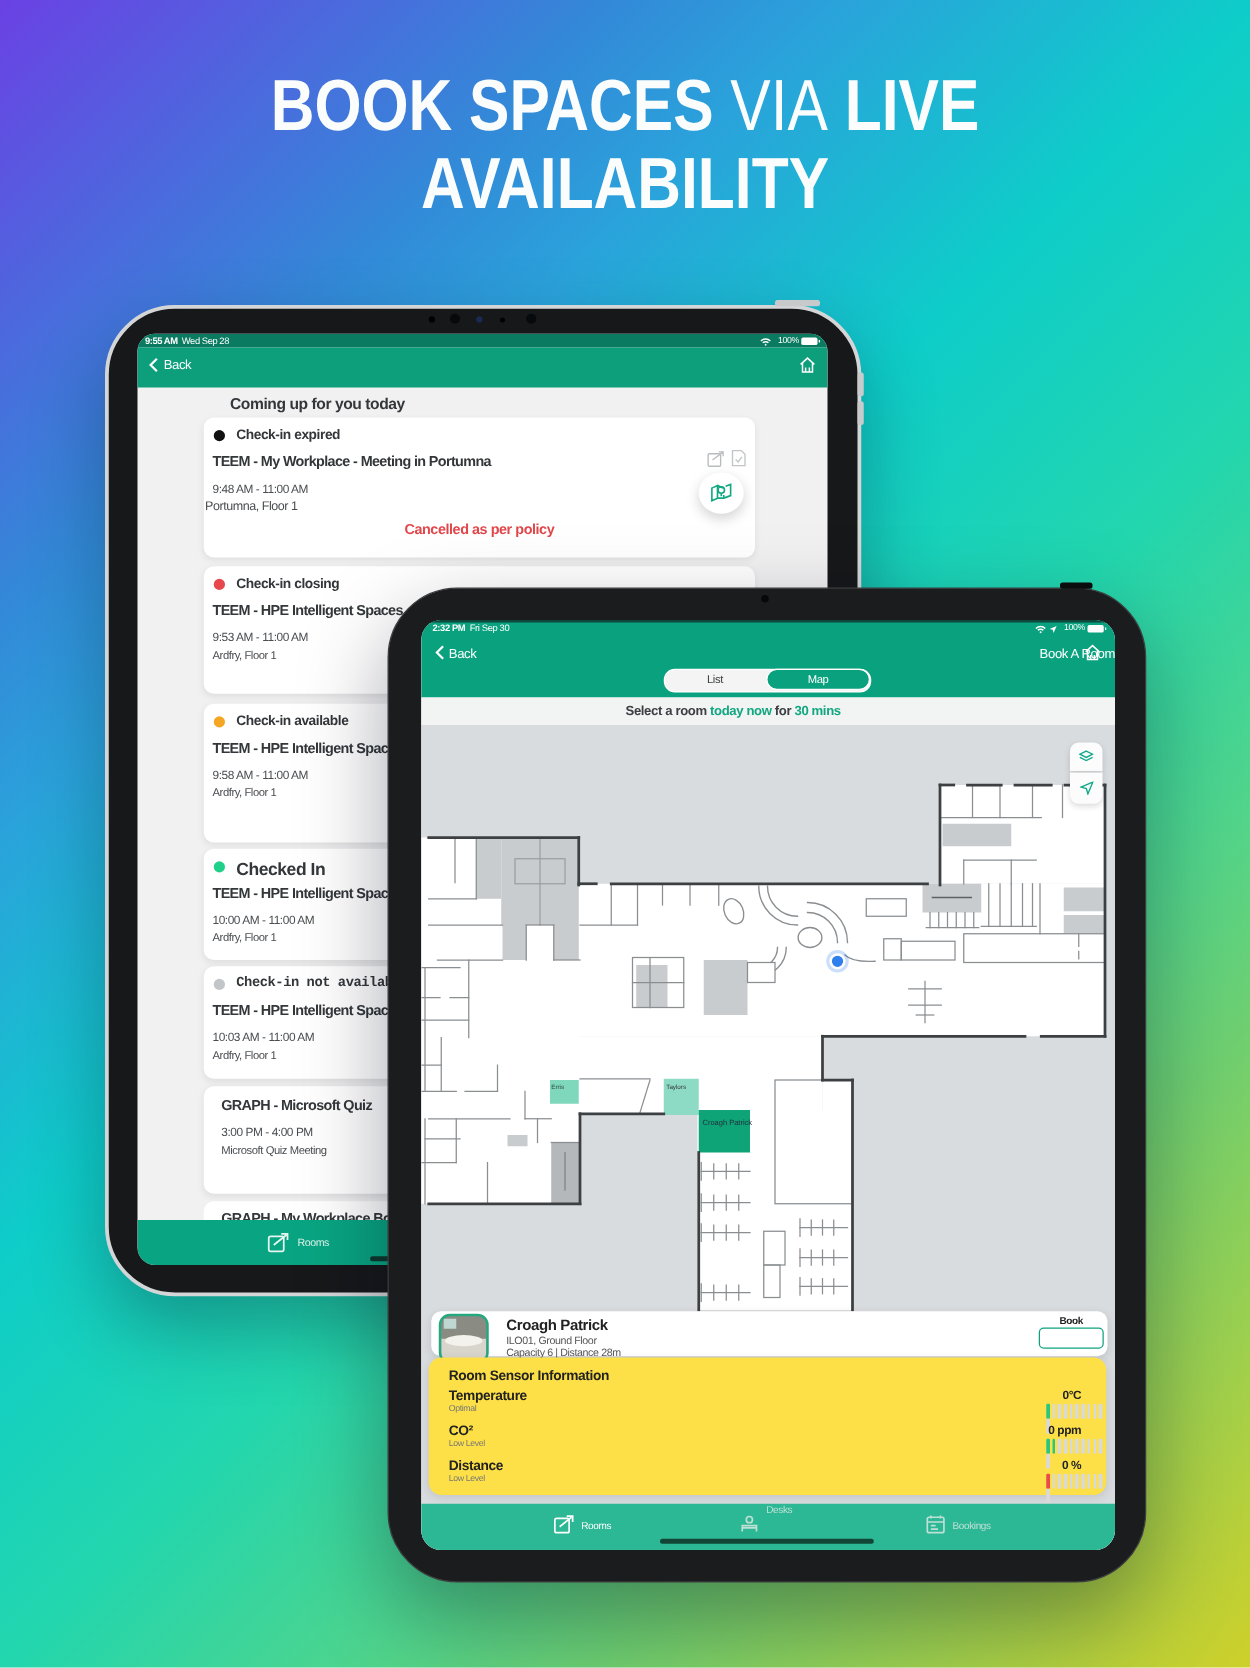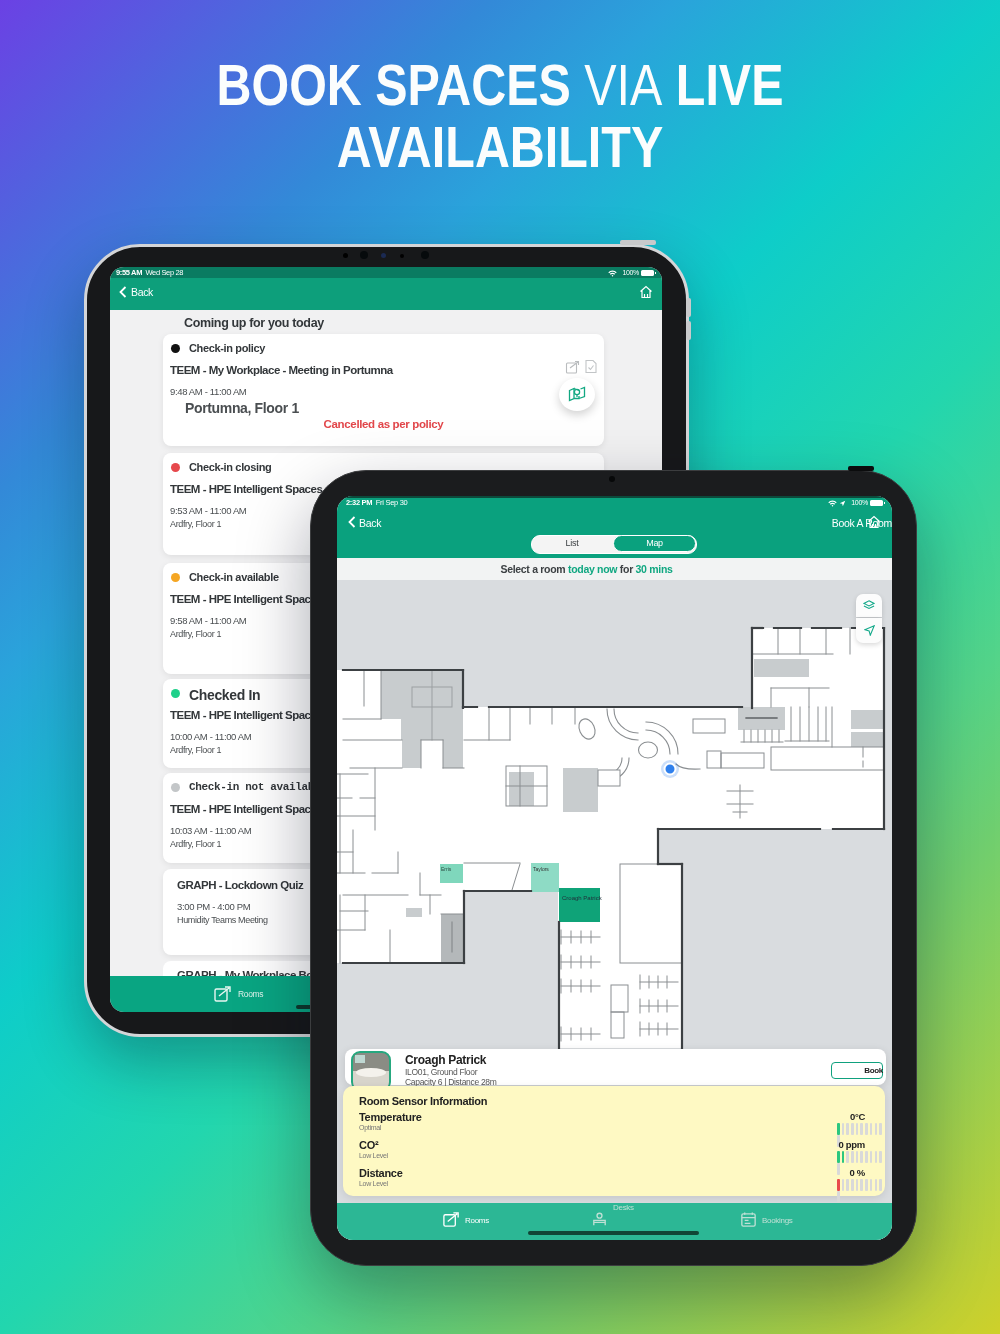--- a/index.html
+++ b/index.html
@@ -46,24 +46,24 @@
     </svg>
   <div class="tx" style="left:21px;top:19px;font-size:10.5px;color:#fff;">Back</div>
   <svg class="abs" style="right:9px;top:18px;position:absolute;" width="14" height="14" viewBox="0 0 14 14" fill="none" stroke="#fff" stroke-width="1.2">
       <path d="M1.5 6.5 L7 1.5 L12.5 6.5 M3 5.5 V12.5 H11 V5.5 M5.5 9 V12.5 M8.5 9 V12.5"></path>
     </svg>
 
   <div class="tx" style="left:74px;top:49px;font-size:12.5px;font-weight:700;color:#33373A;">Coming up for you today</div>
 
   <div class="abs" style="left:53px;top:67px;width:441px;height:112px;background:#fff;border-radius:8px;box-shadow:0 2px 6px rgba(0,0,0,.08);">
     <div class="abs" style="left:8px;top:10px;width:9px;height:9px;border-radius:50%;background:#111;"></div>
-    <div class="tx" style="left:26px;top:8px;font-size:11px;font-weight:700;color:#33373A;">Check-in policy</div>
+    <div class="tx" style="left:26px;top:8px;font-size:11px;font-weight:700;color:#33373A;">Check-in expired</div>
     <div class="tx" style="left:7px;top:30px;font-size:11.5px;font-weight:700;letter-spacing:-0.5px;color:#33373A;">TEEM - My Workplace - Meeting in Portumna</div>
     <div class="tx" style="left:7px;top:52px;font-size:9.5px;color:#4A4E51;">9:48 AM - 11:00 AM</div>
-    <div class="tx" style="left:22px;top:66px;font-size:14px;color:#4A4E51;font-weight:bold;">Portumna, Floor 1</div>
+    <div class="tx" style="left:1px;top:66px;font-size:10px;color:#4A4E51;">Portumna, Floor 1</div>
     <div class="tx" style="left:0;width:441px;top:84px;text-align:center;font-size:11.5px;font-weight:700;color:#E2474B;">Cancelled as per policy</div>
 
     <svg class="abs" style="left:402px;top:25px;" width="16" height="16" viewBox="0 0 16 16" fill="none" stroke="#B9BCBE" stroke-width="1.1">
         <rect x="1.5" y="4" width="10" height="10" rx="1"></rect>
         <path d="M5 9 L13 3 M10 2.5 H13.5 V6"></path>
       </svg>
     <svg class="abs" style="left:421px;top:25px;" width="14" height="15" viewBox="0 0 14 15" fill="none" stroke="#C2C5C7" stroke-width="1.1">
         <path d="M2 1.5 H9 L12 4.5 V13.5 H2 Z"></path>
         <path d="M4.5 8.5 L6.5 10.5 L9.5 6.5"></path>
       </svg>
@@ -102,23 +102,23 @@
 
   <div class="abs" style="left:53px;top:506px;width:441px;height:90px;background:#fff;border-radius:8px;box-shadow:0 2px 6px rgba(0,0,0,.08);">
     <div class="abs" style="left:8px;top:10px;width:9px;height:9px;border-radius:50%;background:#C3C6C8;"></div>
     <div class="tx" style="left:26px;top:8px;font-size:11px;font-weight:700;color:#33373A;font-family:Liberation Mono, monospace;">Check-in not available</div>
     <div class="tx" style="left:7px;top:30px;font-size:11.5px;font-weight:700;letter-spacing:-0.5px;color:#33373A;">TEEM - HPE Intelligent Spaces</div>
     <div class="tx" style="left:7px;top:52px;font-size:9.5px;color:#4A4E51;">10:03 AM - 11:00 AM</div>
     <div class="tx" style="left:7px;top:66px;font-size:9px;color:#4A4E51;">Ardfry, Floor 1</div>
   </div>
 
   <div class="abs" style="left:53px;top:602px;width:441px;height:86px;background:#fff;border-radius:8px;box-shadow:0 2px 6px rgba(0,0,0,.08);">
-    <div class="tx" style="left:14px;top:10px;font-size:11.5px;font-weight:700;letter-spacing:-0.5px;color:#33373A;">GRAPH - Lockdown Quiz</div>
+    <div class="tx" style="left:14px;top:10px;font-size:11.5px;font-weight:700;letter-spacing:-0.5px;color:#33373A;">GRAPH - Microsoft Quiz</div>
     <div class="tx" style="left:14px;top:32px;font-size:9.5px;color:#4A4E51;">3:00 PM - 4:00 PM</div>
-    <div class="tx" style="left:14px;top:46px;font-size:9px;color:#4A4E51;">Humidity Teams Meeting</div>
+    <div class="tx" style="left:14px;top:46px;font-size:9px;color:#4A4E51;">Microsoft Quiz Meeting</div>
   </div>
 
   <div class="abs" style="left:53px;top:694px;width:441px;height:40px;background:#fff;border-radius:8px;">
     <div class="tx" style="left:14px;top:8px;font-size:11.5px;font-weight:700;letter-spacing:-0.5px;color:#33373A;">GRAPH - My Workplace Boo</div>
   </div>
 
   <div class="abs" style="left:0;top:709px;width:552px;height:36px;background:#09A582;"></div>
   <svg class="abs" style="left:103px;top:717px;" width="20" height="20" viewBox="0 0 20 20" fill="none" stroke="#E8F6F1" stroke-width="1.4">
       <rect x="2" y="5" width="12" height="12" rx="1.5"></rect>
       <path d="M6 12 L16 4 M12 3 H17 V8"></path>
@@ -422,23 +422,23 @@
   <div class="abs" style="left:14px;top:555px;width:40px;height:40px;border-radius:9px;border:2px solid #26A87F;box-sizing:border-box;overflow:hidden;background:#8A8C84;">
     <div class="abs" style="left:0;top:18px;width:36px;height:18px;background:#D8D5CC;"></div>
     <div class="abs" style="left:3px;top:15px;width:30px;height:9px;background:#F4F2EC;border-radius:50%;"></div>
     <div class="abs" style="left:2px;top:2px;width:10px;height:8px;background:#BFD8D2;"></div>
   </div>
   <div class="tx" style="left:68px;top:557px;font-size:12px;font-weight:700;color:#222;">Croagh Patrick</div>
   <div class="tx" style="left:68px;top:571px;font-size:8.5px;color:#555;">ILO01, Ground Floor</div>
   <div class="tx" style="left:68px;top:581px;font-size:8.5px;color:#555;">Capacity 6 | Distance 28m</div>
 
   <div class="abs" style="left:494px;top:566px;width:52px;height:17px;border:1.5px solid #0FA17E;border-radius:4px;background:#fff;box-sizing:border-box;"></div>
-  <div class="tx" style="left:494px;top:570px;width:52px;text-align:right;font-size:8px;font-weight:700;color:#222;">Book</div>
-
-  <div class="abs" style="left:6px;top:590px;width:542px;height:110px;background:#fef9c3;border-radius:10px;box-shadow:0 2px 8px rgba(0,0,0,.10);">
+  <div class="tx" style="left:494px;top:556px;width:52px;text-align:center;font-size:8px;font-weight:700;color:#222;">Book</div>
+
+  <div class="abs" style="left:6px;top:590px;width:542px;height:110px;background:#fde047;border-radius:10px;box-shadow:0 2px 8px rgba(0,0,0,.10);">
     <div class="tx" style="left:16px;top:9px;font-size:11px;font-weight:700;color:#222;">Room Sensor Information</div>
 
     <div class="tx" style="left:16px;top:25px;font-size:11px;font-weight:700;color:#222;">Temperature</div>
     <div class="tx" style="left:16px;top:38px;font-size:7px;color:#777;">Optimal</div>
     <div class="tx" style="right:20px;top:25px;font-size:9.5px;font-weight:700;color:#222;position:absolute;">0°C</div>
     <div class="abs" style="left:494px;top:37px;font-size:0;"><span style="display:inline-block;width:2.6px;height:12px;border-radius:1px;margin-right:2.1px;background:#2BC77F"></span><span style="display:inline-block;width:2.6px;height:12px;border-radius:1px;margin-right:2.1px;background:#D9D9D9"></span><span style="display:inline-block;width:2.6px;height:12px;border-radius:1px;margin-right:2.1px;background:#D9D9D9"></span><span style="display:inline-block;width:2.6px;height:12px;border-radius:1px;margin-right:2.1px;background:#D9D9D9"></span><span style="display:inline-block;width:2.6px;height:12px;border-radius:1px;margin-right:2.1px;background:#D9D9D9"></span><span style="display:inline-block;width:2.6px;height:12px;border-radius:1px;margin-right:2.1px;background:#D9D9D9"></span><span style="display:inline-block;width:2.6px;height:12px;border-radius:1px;margin-right:2.1px;background:#D9D9D9"></span><span style="display:inline-block;width:2.6px;height:12px;border-radius:1px;margin-right:2.1px;background:#D9D9D9"></span><span style="display:inline-block;width:2.6px;height:12px;border-radius:1px;margin-right:2.1px;background:#D9D9D9"></span><span style="display:inline-block;width:2.6px;height:12px;border-radius:1px;margin-right:2.1px;background:#D9D9D9"></span><span style="display:inline-block;width:2.6px;height:12px;border-radius:1px;margin-right:2.1px;background:#D9D9D9"></span></div>
 
     <div class="tx" style="left:16px;top:53px;font-size:11px;font-weight:700;color:#222;">CO²</div>
     <div class="tx" style="left:16px;top:66px;font-size:7px;color:#777;">Low Level</div>
     <div class="tx" style="right:20px;top:53px;font-size:9.5px;font-weight:700;color:#222;position:absolute;">0 ppm</div>

